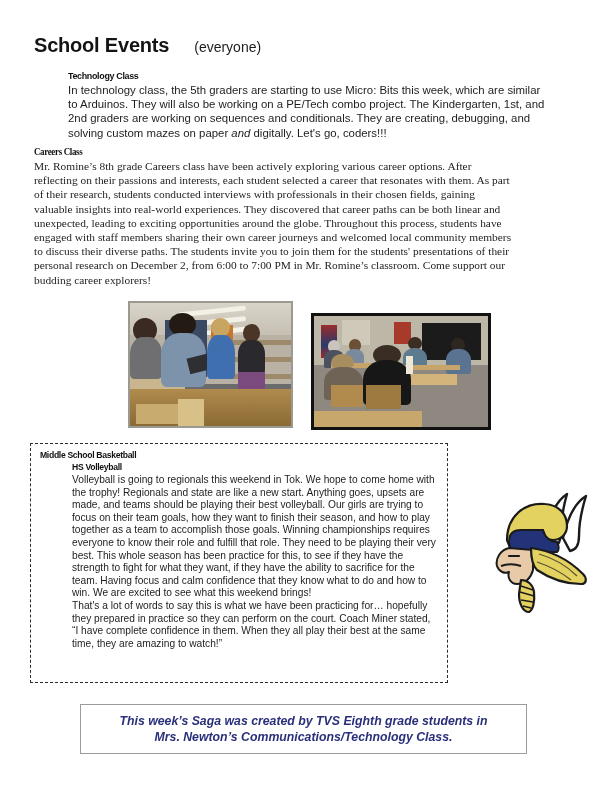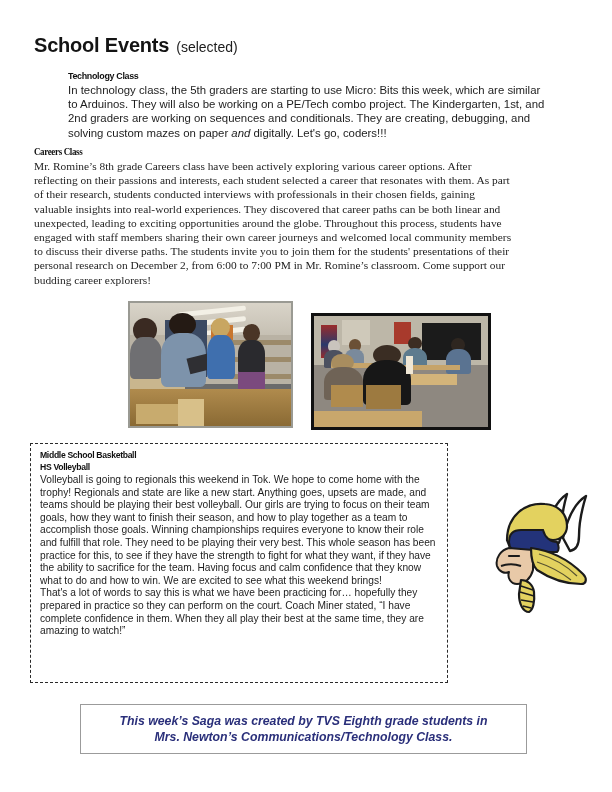--- a/index.html
+++ b/index.html
@@ -23,21 +23,21 @@
     background: #ffffff;
   }
 
   
   .masthead {
     position: absolute;
     left: 34px;
     top: 34px;
     display: flex;
     align-items: baseline;
-    gap: 7px;
+    gap: 25px;
   }
   .masthead-title {
     font-size: 20px;
     font-weight: bold;
     letter-spacing: -0.2px;
     color: #141414;
   }
   .masthead-sub {
     font-size: 14px;
     font-weight: normal;
@@ -117,21 +117,21 @@
     top: 443px;
     width: 418px;
     height: 240px;
     border: 1.6px dashed #2a2a2a;
     box-sizing: border-box;
     padding: 6px 9px 0 9px;
   }
   .sports-box .sec-head { font-size: 9.2px; }
   .sports-box .body-text { font-size: 10.2px; line-height: 12.6px; }
   .sub-block { }
-  .sub-block:last-child { margin-bottom: 0; }
+  .sub-block:last-child { margin-bottom: 0; margin-left: 32px; }
 
   
   .mascot {
     position: absolute;
     left: 487px;
     top: 492px;
     width: 112px;
     height: 122px;
   }
 
@@ -159,21 +159,21 @@
     text-align: center;
   }
 </style>
 </head>
 <body>
 
 <div class="page">
 
   <div class="masthead">
     <span class="masthead-title">School Events</span>
-    <span class="masthead-sub">(selected)</span>
+    <span class="masthead-sub">(everyone)</span>
   </div>
 
   <div class="article art-tech">
     <div class="sec-head">Technology Class</div>
     <p class="body-text"><span>In technology class, the 5th graders are starting to use Micro: Bits this week, which are similar to Arduinos. They will also be working on a PE/Tech combo project. The Kindergarten, 1st, and 2nd graders are working on sequences and conditionals. They are creating, debugging, and solving custom mazes on paper </span><em>and</em><span> digitally. Let's go, coders!!!</span></p>
   </div>
 
   <div class="article art-careers">
     <div class="sec-head">Careers Class</div>
     <p class="body-text">Mr. Romine’s 8th grade Careers class have been actively exploring various career options. After reflecting on their passions and interests, each student selected a career that resonates with them. As part of their research, students conducted interviews with professionals in their chosen fields, gaining valuable insights into real-world experiences. They discovered that career paths can be both linear and unexpected, leading to exciting opportunities around the globe. Throughout this process, students have engaged with staff members sharing their own career journeys and welcomed local community members to discuss their diverse paths. The students invite you to join them for the students' presentations of their personal research on December 2, from 6:00 to 7:00 PM in Mr. Romine’s classroom. Come support our budding career explorers!</p>

